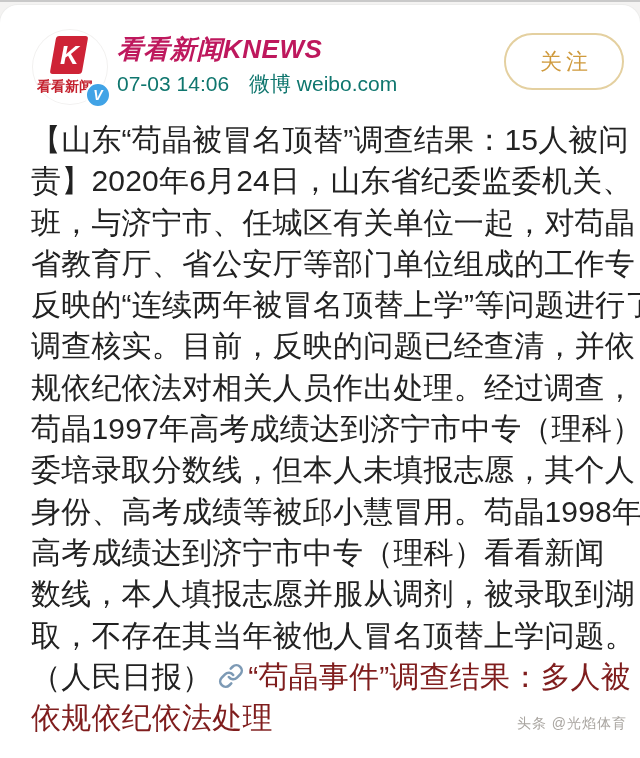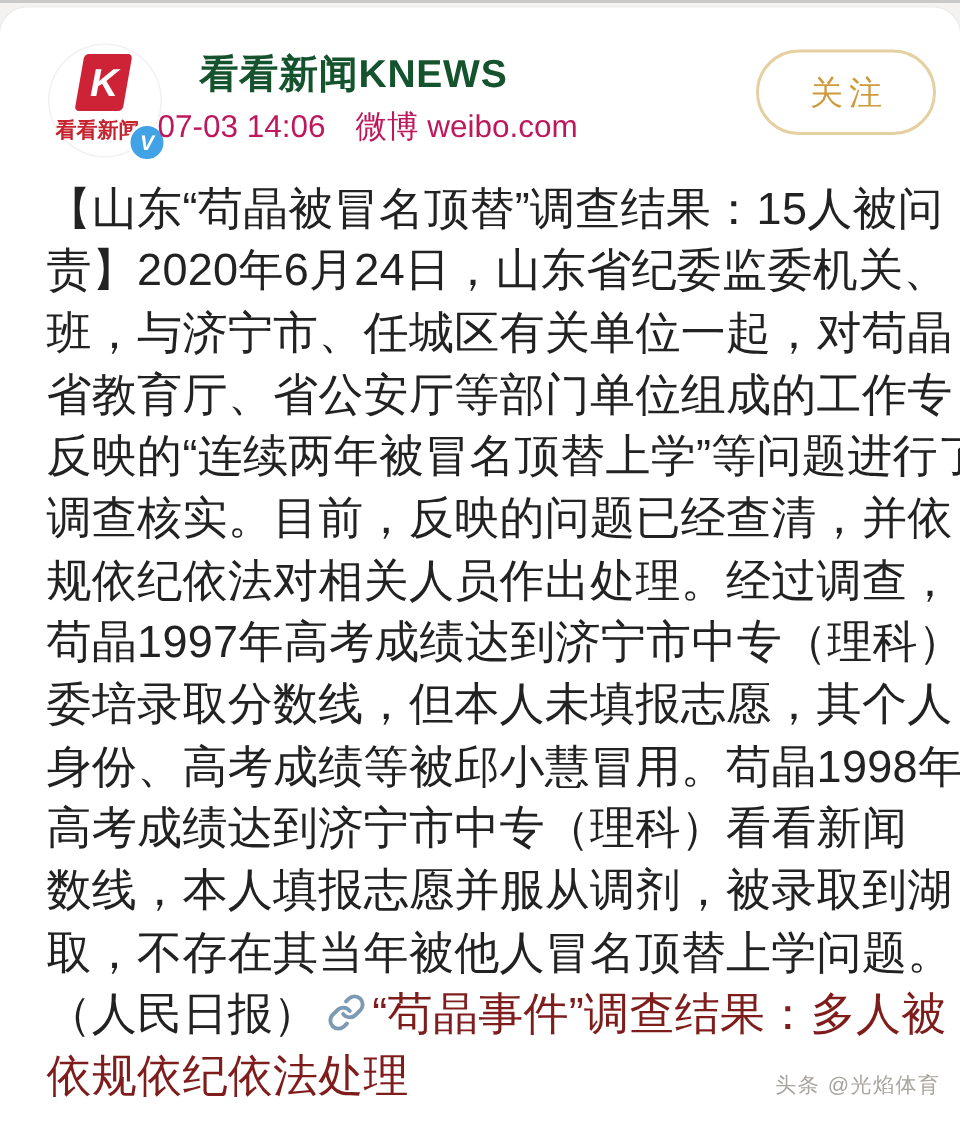--- a/index.html
+++ b/index.html
@@ -40,26 +40,26 @@
     color: #c4232f; font-size: 14px; font-weight: bold; letter-spacing: 0;
     white-space: nowrap; overflow: hidden;
   }
   .v-badge {
     position: absolute; right: -4px; bottom: -4px; width: 26px; height: 26px;
     background: #41a3e6; border: 2px solid #ffffff; border-radius: 50%;
     display: flex; align-items: center; justify-content: center;
     color: #ffffff; font-size: 14px; font-weight: bold; font-style: italic;
   }
   .account-name {
-    position: absolute; left: 100px; top: 4px;
-    font-size: 26px; font-weight: bold; color: #14532d; letter-spacing: 0.5px;
+    position: absolute; left: 84px; top: 4px;
+    font-size: 26px; font-weight: bold; color: #be185d; letter-spacing: 0.5px; font-style: italic;
   }
   .meta {
-    position: absolute; left: 72px; top: 42px;
-    font-size: 21px; color: #be185d;
+    position: absolute; left: 84px; top: 42px;
+    font-size: 21px; color: #0f766e;
   }
   .meta .src { margin-left: 14px; }
   .follow-btn {
     position: absolute; right: 0; top: 5px; width: 120px; height: 57px;
     background: #ffffff; border: 2px solid #e4d0a0; border-radius: 29px;
     color: #cf9a3d; font-size: 22px; letter-spacing: 4px;
     display: flex; align-items: center; justify-content: center;
     padding-left: 4px; cursor: pointer;
     font-family: "Liberation Sans", "DejaVu Sans", sans-serif;
   }

